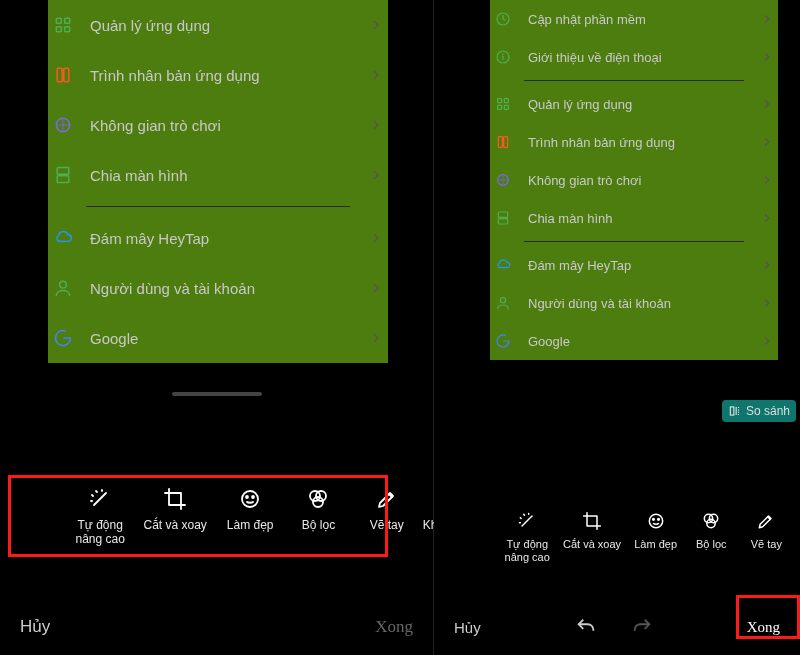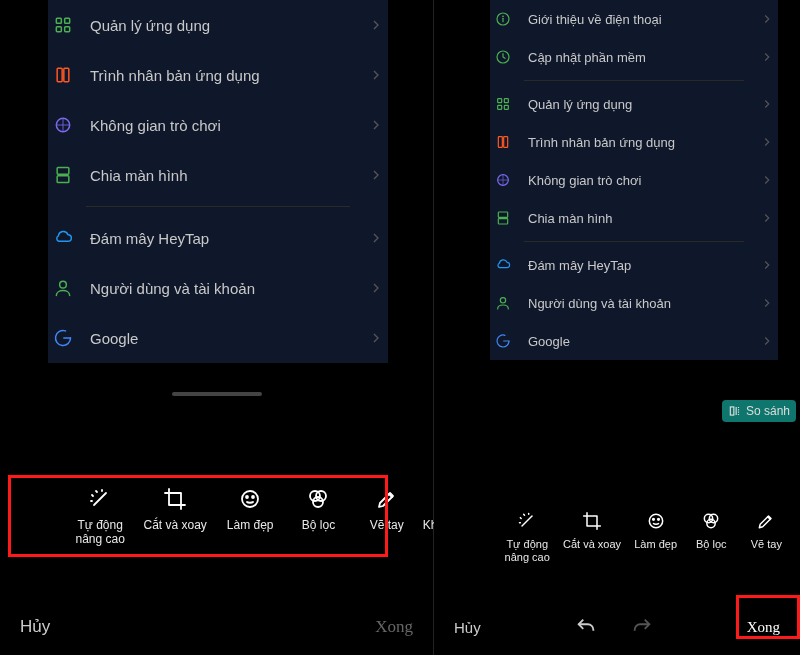--- a/index.html
+++ b/index.html
@@ -13,21 +13,21 @@
     display: flex;
   }
   .panel {
     position: relative;
     background: #000;
   }
   .panel-left { width: 434px; border-right: 1px solid #222; }
   .panel-right { width: 366px; }
   .menu-preview {
     position: absolute;
-    background: #0f172a;
+    background: #4d7c0f;
     overflow: hidden;
   }
   .panel-left .menu-preview { left: 48px; top: 0; width: 340px; }
   .panel-right .menu-preview { left: 56px; top: 0; width: 288px; }
   .menu-item {
     display: flex;
     align-items: center;
     padding: 14px 4px;
     gap: 16px;
     color: #c9c9c9;
@@ -294,39 +294,39 @@
   </div>
 </div>
 
 <div class="panel panel-right">
   <div class="menu-preview">
     <div id="right-g0">
         <div class="menu-item">
       <span class="mi-icon">
             <svg width="16" height="16" viewBox="0 0 24 24" fill="none" stroke="#4caf50" stroke-width="1.8" stroke-linecap="round" stroke-linejoin="round">
               <circle cx="12" cy="12" r="9"></circle>
+              <path d="M12 7v5l3 2"></path>
+            </svg>
+          </span>
+      <span class="mi-label">Cập nhật phần mềm</span>
+      <span class="mi-chevron">
+            <svg width="14" height="14" viewBox="0 0 24 24" fill="none" stroke="#555" stroke-width="2">
+              <polyline points="9 6 15 12 9 18"></polyline>
+            </svg>
+          </span>
+    </div>
+        <div class="menu-item">
+      <span class="mi-icon">
+            <svg width="16" height="16" viewBox="0 0 24 24" fill="none" stroke="#4caf50" stroke-width="1.8" stroke-linecap="round" stroke-linejoin="round">
+              <circle cx="12" cy="12" r="9"></circle>
               <line x1="12" y1="11" x2="12" y2="16"></line>
               <circle cx="12" cy="8" r="0.5" fill="#4caf50"></circle>
             </svg>
           </span>
       <span class="mi-label">Giới thiệu về điện thoại</span>
-      <span class="mi-chevron">
-            <svg width="14" height="14" viewBox="0 0 24 24" fill="none" stroke="#555" stroke-width="2">
-              <polyline points="9 6 15 12 9 18"></polyline>
-            </svg>
-          </span>
-    </div>
-        <div class="menu-item">
-      <span class="mi-icon">
-            <svg width="16" height="16" viewBox="0 0 24 24" fill="none" stroke="#4caf50" stroke-width="1.8" stroke-linecap="round" stroke-linejoin="round">
-              <circle cx="12" cy="12" r="9"></circle>
-              <path d="M12 7v5l3 2"></path>
-            </svg>
-          </span>
-      <span class="mi-label">Cập nhật phần mềm</span>
       <span class="mi-chevron">
             <svg width="14" height="14" viewBox="0 0 24 24" fill="none" stroke="#555" stroke-width="2">
               <polyline points="9 6 15 12 9 18"></polyline>
             </svg>
           </span>
     </div>
       </div>
     <div class="divider"></div>
     <div id="right-g1">
         <div class="menu-item">

